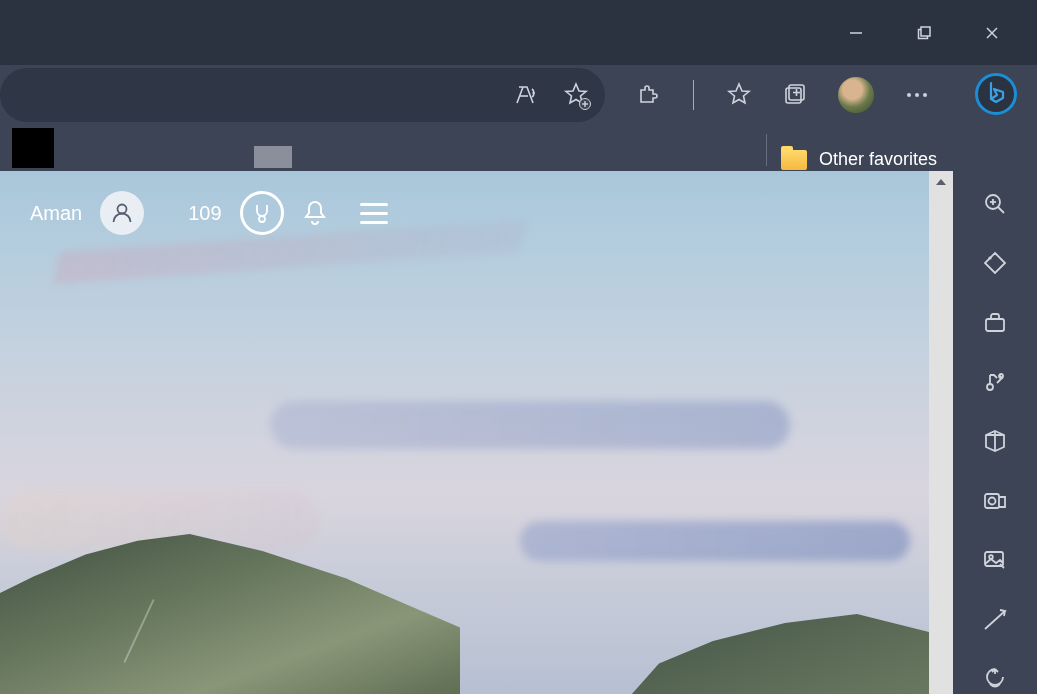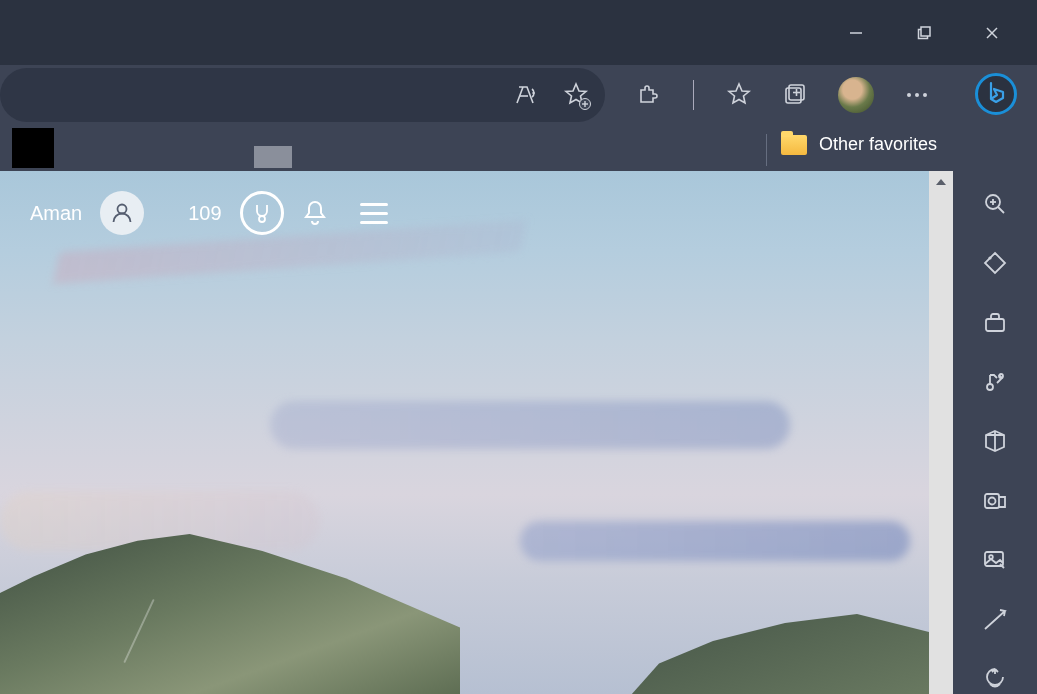--- a/index.html
+++ b/index.html
@@ -8,21 +8,21 @@
   .win-btn { width: 46px; height: 30px; display: flex; align-items: center; justify-content: center; margin-right: 22px; }
   .toolbar { height: 59px; background: #3d4455; display: flex; align-items: center; position: relative; }
   .addrbar { height: 54px; flex: 0 0 605px; background: #2f3646; border-radius: 27px; display: flex; align-items: center; justify-content: flex-end; padding-right: 16px; gap: 24px; }
   .tool-icons { display: flex; align-items: center; gap: 30px; margin-left: 30px; }
   .divider-v { width: 1px; height: 30px; background: #aab; margin: 0 2px; }
   .avatar { width: 36px; height: 36px; border-radius: 50%; background: radial-gradient(circle at 40% 35%, #d8b48f 0 30%, #6a7a4a 55%, #3a4a28 100%); }
   .bing-chat { position: absolute; right: 20px; top: 8px; width: 42px; height: 42px; border-radius: 50%; border: 3px solid #1a8fd8; display:flex; align-items:center; justify-content:center; background:#2b3240; }
   .favbar { height: 47px; background: #3d4455; display:flex; align-items:center; padding-left:12px; position:relative; }
   .fav-blackbox { width: 42px; height: 40px; background: #000; }
   .fav-tabbox { position:absolute; left:254px; top:22px; width:38px; height:22px; background:#8a8f9b; }
-  .other-fav { position:absolute; right:100px; top:10px; display:flex; align-items:flex-end; gap:12px; }
+  .other-fav { position:absolute; right:100px; top:25px; display:flex; align-items:flex-end; gap:12px; }
   .folder-ico { width:26px; height:20px; background: linear-gradient(#ffd86b,#f5b940); border-radius:2px; position:relative; }
   .folder-ico::before{content:"";position:absolute;top:-4px;left:0;width:12px;height:6px;background:#ffd86b;border-radius:2px 2px 0 0;}
   .other-fav-label{ color:#fff; font-size:18px; }
   .favbar-divider{ position:absolute; right:270px; top:10px; width:1px; height:32px; background:#666e80;}
   .content-wrap{ display:flex; height: 523px; }
   .page-viewport{ width: 953px; height: 523px; position:relative; overflow:hidden; }
   .sky{ position:absolute; inset:0; background: linear-gradient(180deg,#a9c7da 0%, #b4cdde 15%, #c3d1de 32%, #cfd3de 48%, #d9d5de 62%, #c8ccd9 78%, #b6c0d2 100%);}
   .cloud{ position:absolute; filter: blur(4px); opacity:.55; }
   .cloud1{ left:60px; top:65px; width:460px; height:32px; background:linear-gradient(90deg,rgba(210,155,175,.6),rgba(170,170,200,.4)); transform:skewX(-15deg) rotate(-4deg); }
   .cloud2{ left:270px; top:230px; width:520px; height:48px; background:linear-gradient(90deg,rgba(150,160,200,.6),rgba(110,130,185,.7)); border-radius:40px; }

